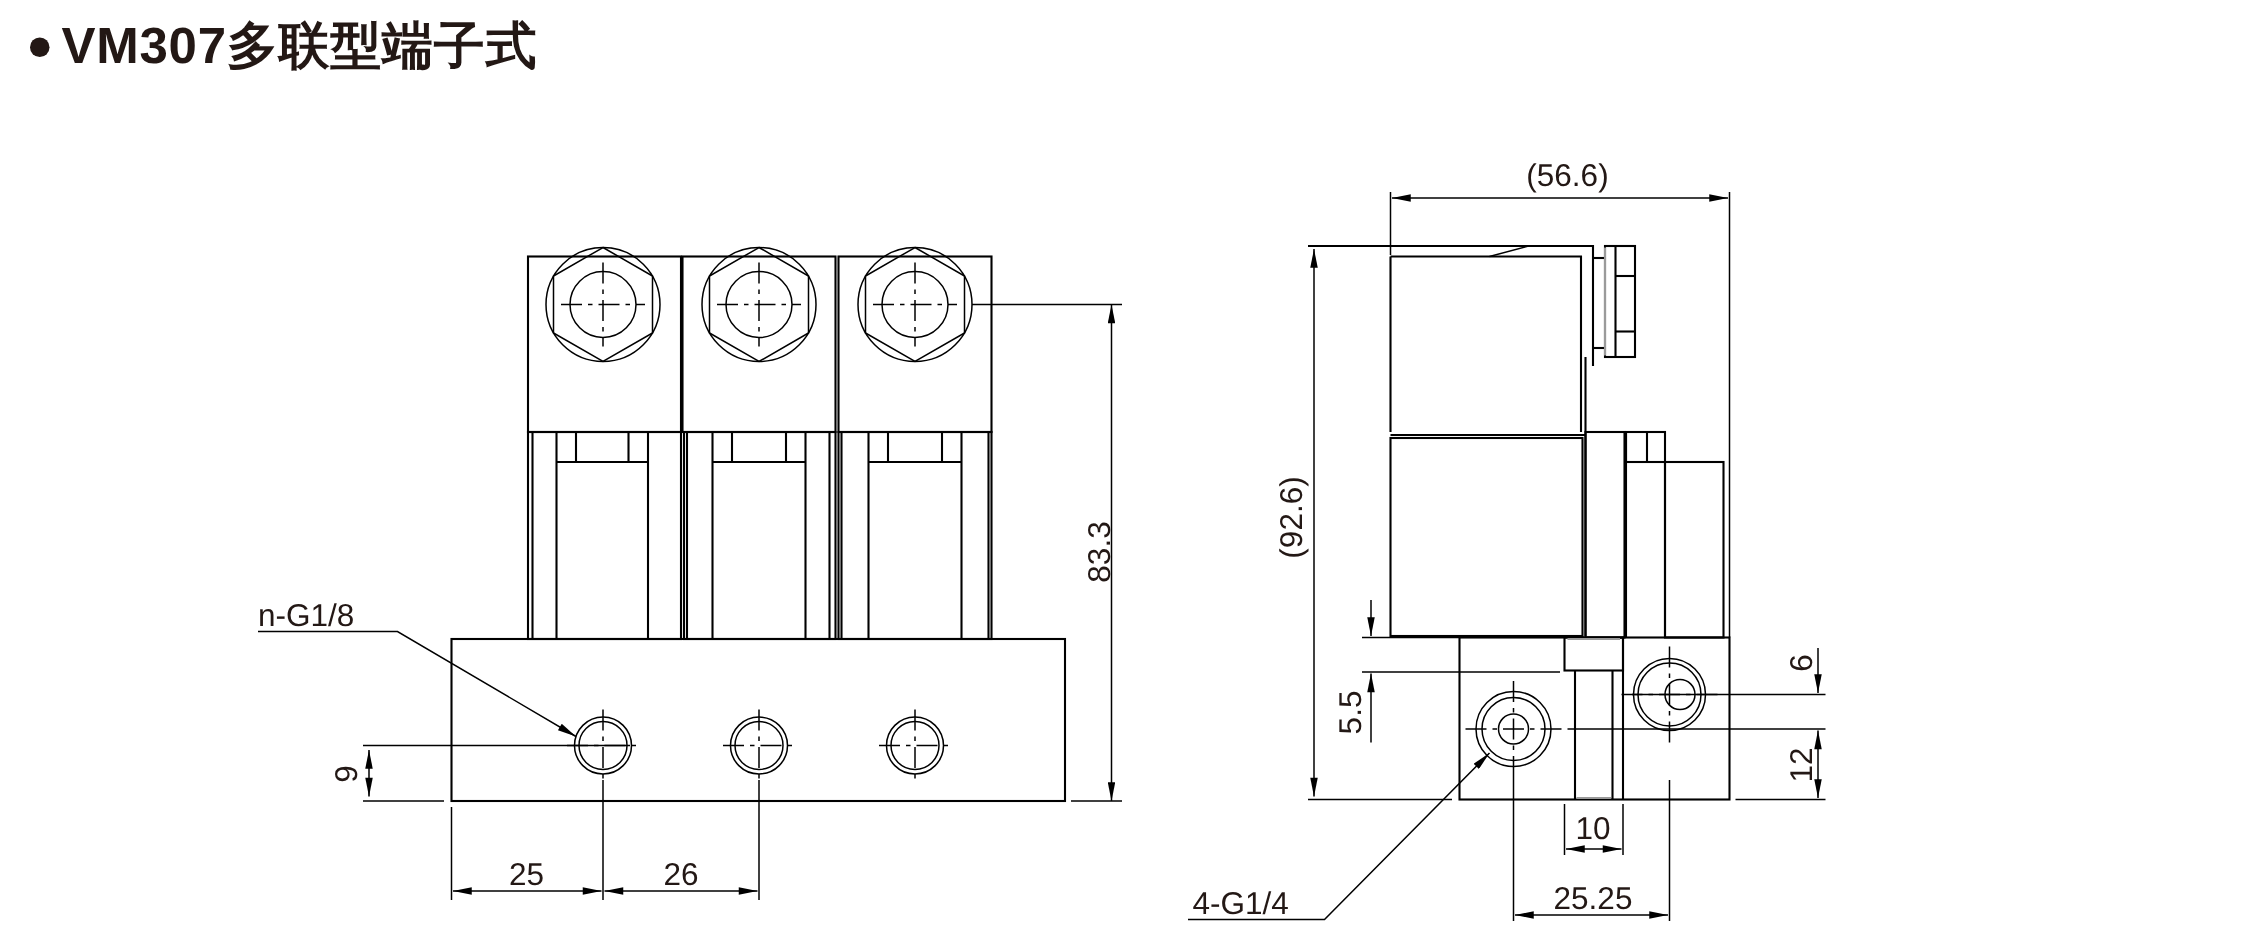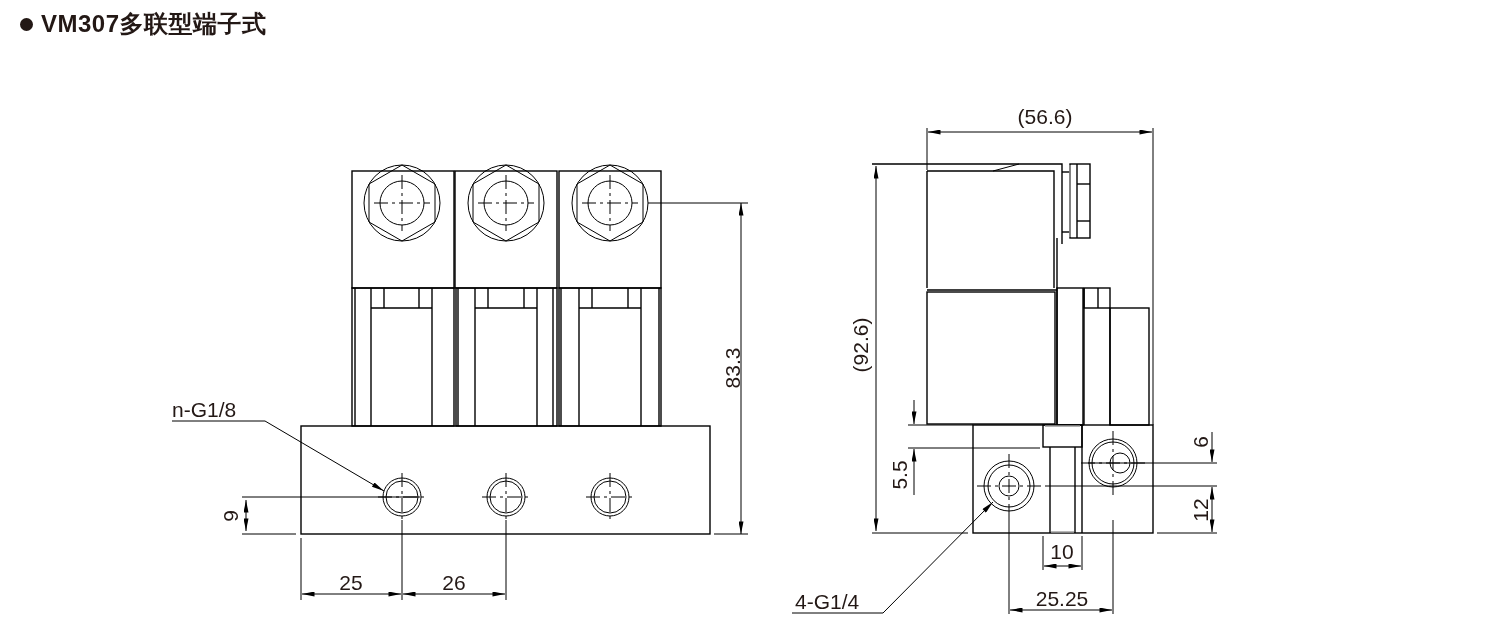--- a/index.html
+++ b/index.html
@@ -1,17 +1,17 @@
 <!DOCTYPE html>
 <html><head>
 <meta charset="utf-8">
 <style>
   html,body{margin:0;padding:0;background:#ffffff;}
   body{width:1505px;height:628px;position:relative;overflow:hidden;font-family:"Liberation Sans",sans-serif;}
-  .title{position:absolute;left:20px;top:8px;font-size:24px;font-weight:bold;color:#231815;display:flex;align-items:center;gap:8px;letter-spacing:0.5px;}
+  .title{position:absolute;left:20px;top:8px;font-size:34px;font-weight:bold;color:#231815;display:flex;align-items:center;gap:8px;letter-spacing:0.5px;}
   .bullet{display:inline-block;width:13px;height:13px;border-radius:50%;background:#231815;}
   svg{position:absolute;left:0;top:0;}
   .ln{stroke:#000;stroke-width:1.4;fill:none;}
   .thin{stroke:#000;stroke-width:1;fill:none;}
   .grey{stroke:#9a9a9a;stroke-width:1.4;fill:none;}
   .cl{stroke:#000;stroke-width:1;fill:none;stroke-dasharray:14 4 3 4;}
   .dim{font-family:"Liberation Sans",sans-serif;font-size:21px;fill:#231815;}
 </style>
 </head>
 <body>

